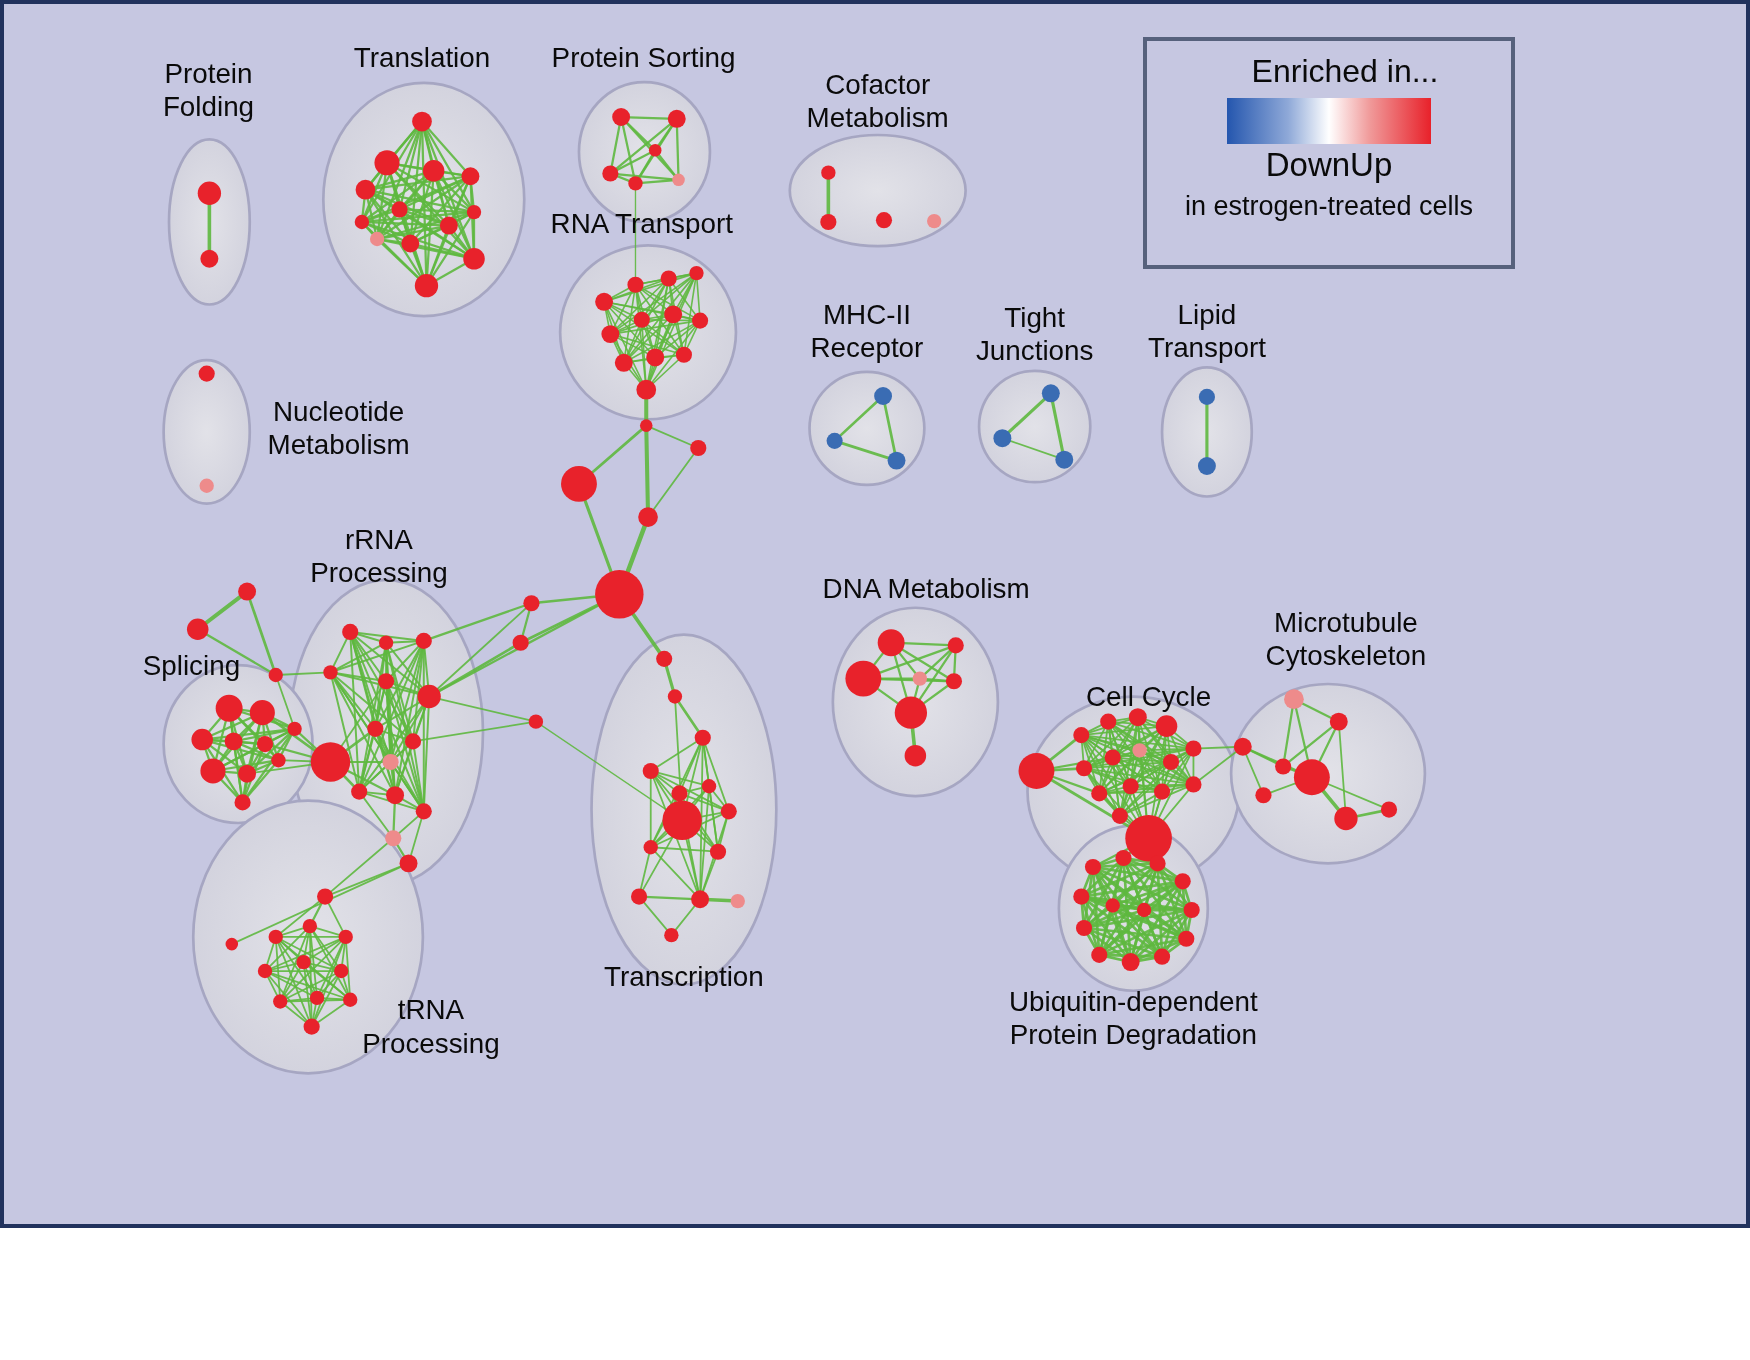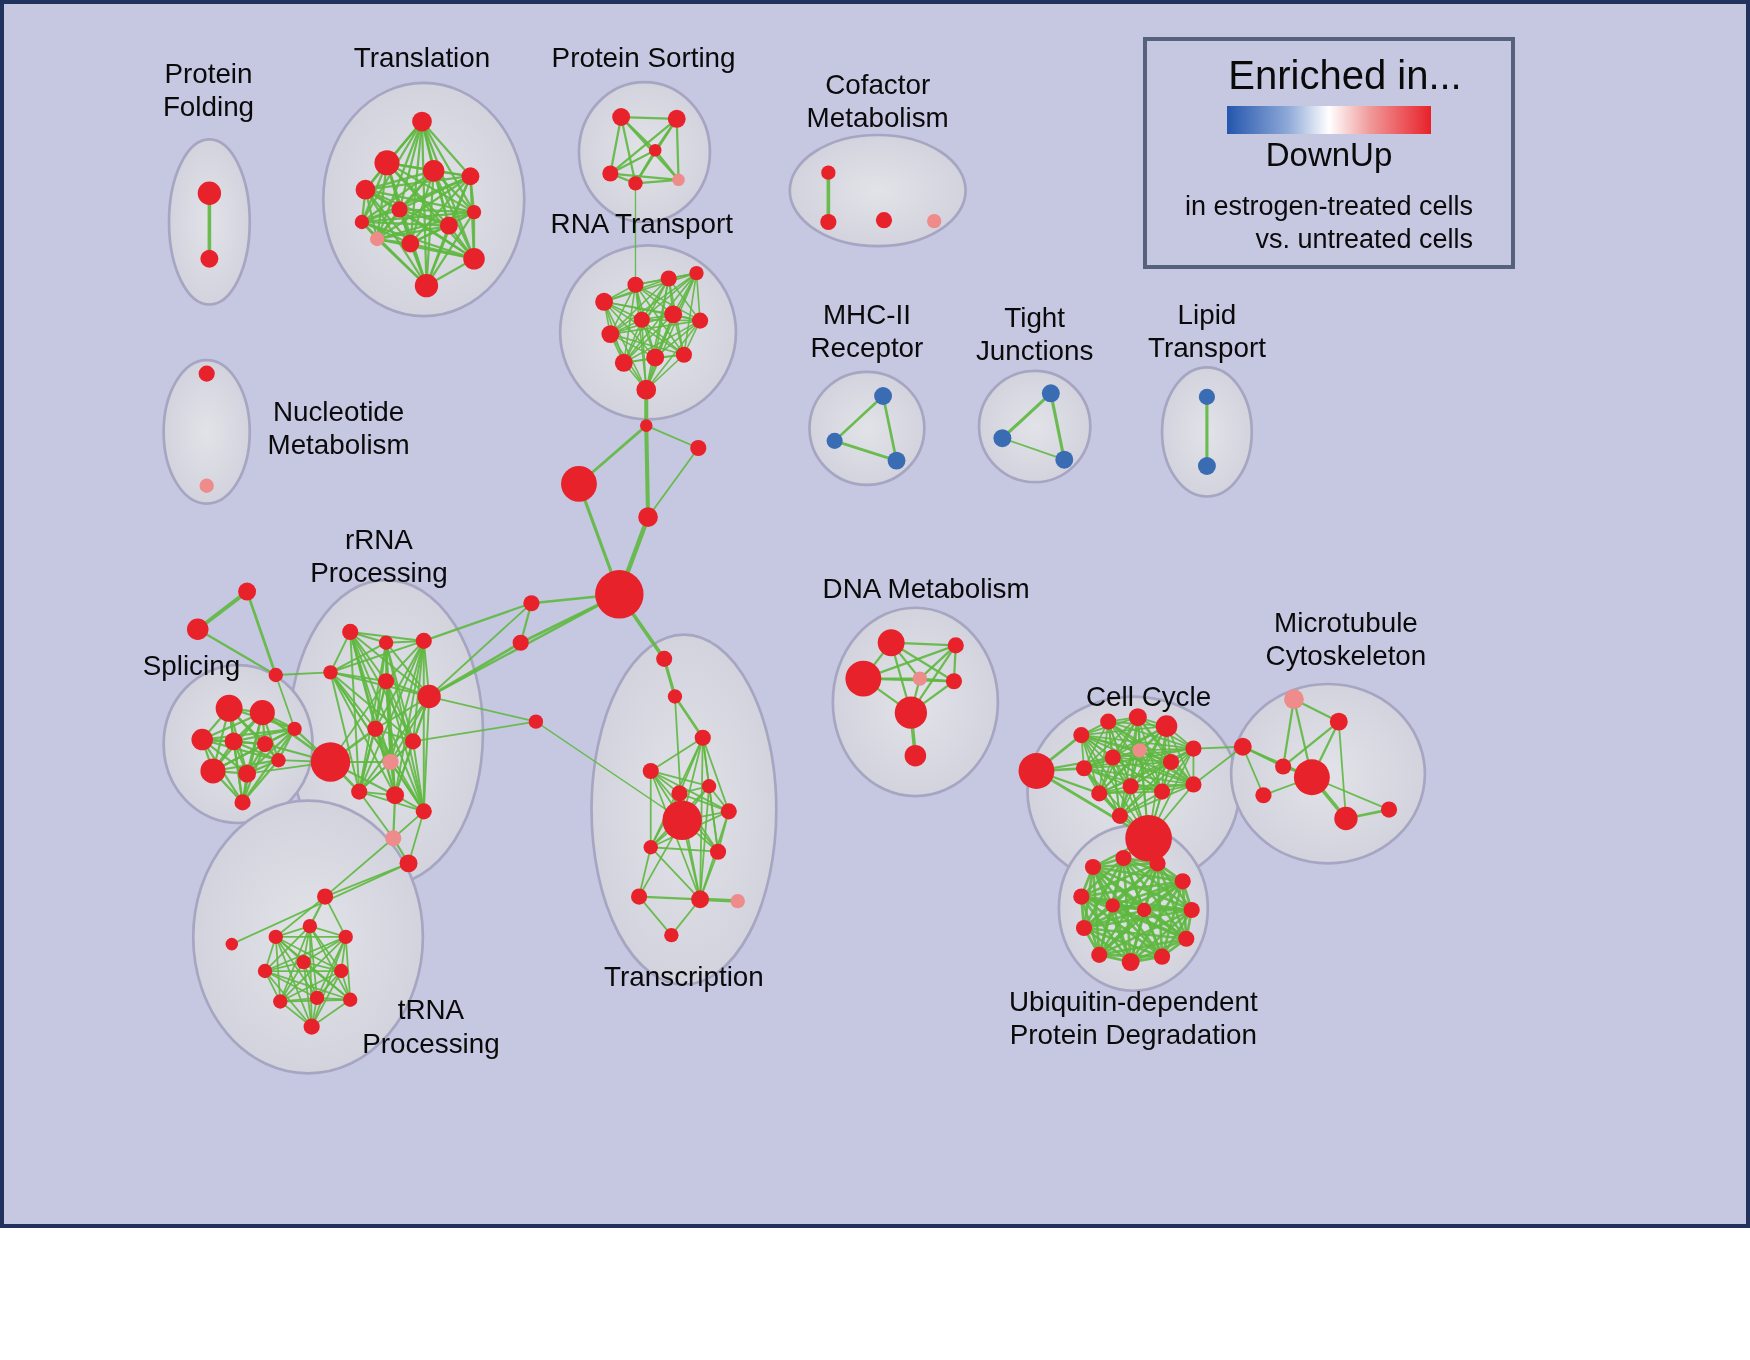--- a/index.html
+++ b/index.html
@@ -24,40 +24,40 @@
     top: 33px;
     width: 372px;
     height: 232px;
     border: 4px solid #56617c;
     background: #c6c7e1;
     display: flex;
     flex-direction: column;
     align-items: center;
     padding: 12px 10px 8px 10px;
   }
-  .legend-title { font-size: 40px; color: #0a0a0a; margin-left: 32px; }
+  .legend-title { font-size: 32px; color: #0a0a0a; margin-left: 32px; }
   .legend-gradient {
     width: 204px;
     height: 46px;
     margin-top: 8px;
     background: linear-gradient(90deg, #2456ae 0%, #8fa9d8 30%, #ffffff 50%, #f09a9a 70%, #e8212a 100%);
   }
   .legend-scale-labels {
     display: flex;
     justify-content: center;
     width: 212px;
     font-size: 33px;
     color: #0a0a0a;
     margin-top: 2px;
   }
   .legend-caption {
     font-size: 27px;
     color: #0a0a0a;
-    text-align: right;
-    margin-top: 16px;
+    text-align: center;
+    margin-top: 6px;
     line-height: 1.25;
   }
 </style>
 </head>
 <body>
 
 <div class="figure" style="background: rgb(198, 199, 225); border-color: rgb(33, 50, 93);">
 
   <svg id="network-svg" xmlns="http://www.w3.org/2000/svg" viewBox="0 0 1750 1360">
     <defs>
@@ -902,17 +902,16 @@
 
   <div class="legend" style="border-color: rgb(86, 97, 124);">
     <div class="legend-title">Enriched in...</div>
     <div class="legend-gradient" style="background: linear-gradient(90deg, rgb(36, 86, 174) 0%, rgb(143, 169, 216) 30%, rgb(255, 255, 255) 50%, rgb(240, 154, 154) 70%, rgb(232, 33, 42) 100%);"></div>
     <div class="legend-scale-labels">
       <span>Down</span>
       <span>Up</span>
     </div>
     <div class="legend-caption">
       <div>in estrogen-treated cells</div>
-      <div>vs. untreated cells</div>
     </div>
   </div>
 
 </div>
 
 </body></html>

